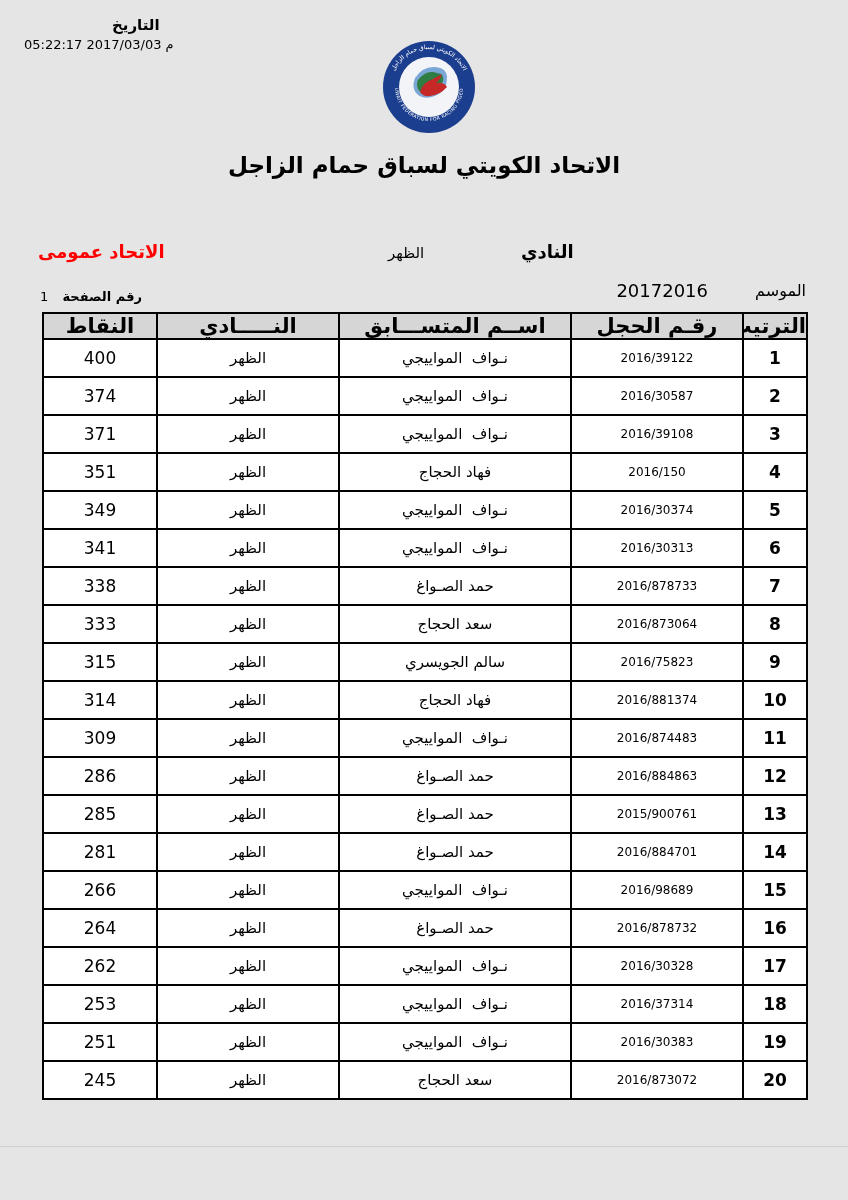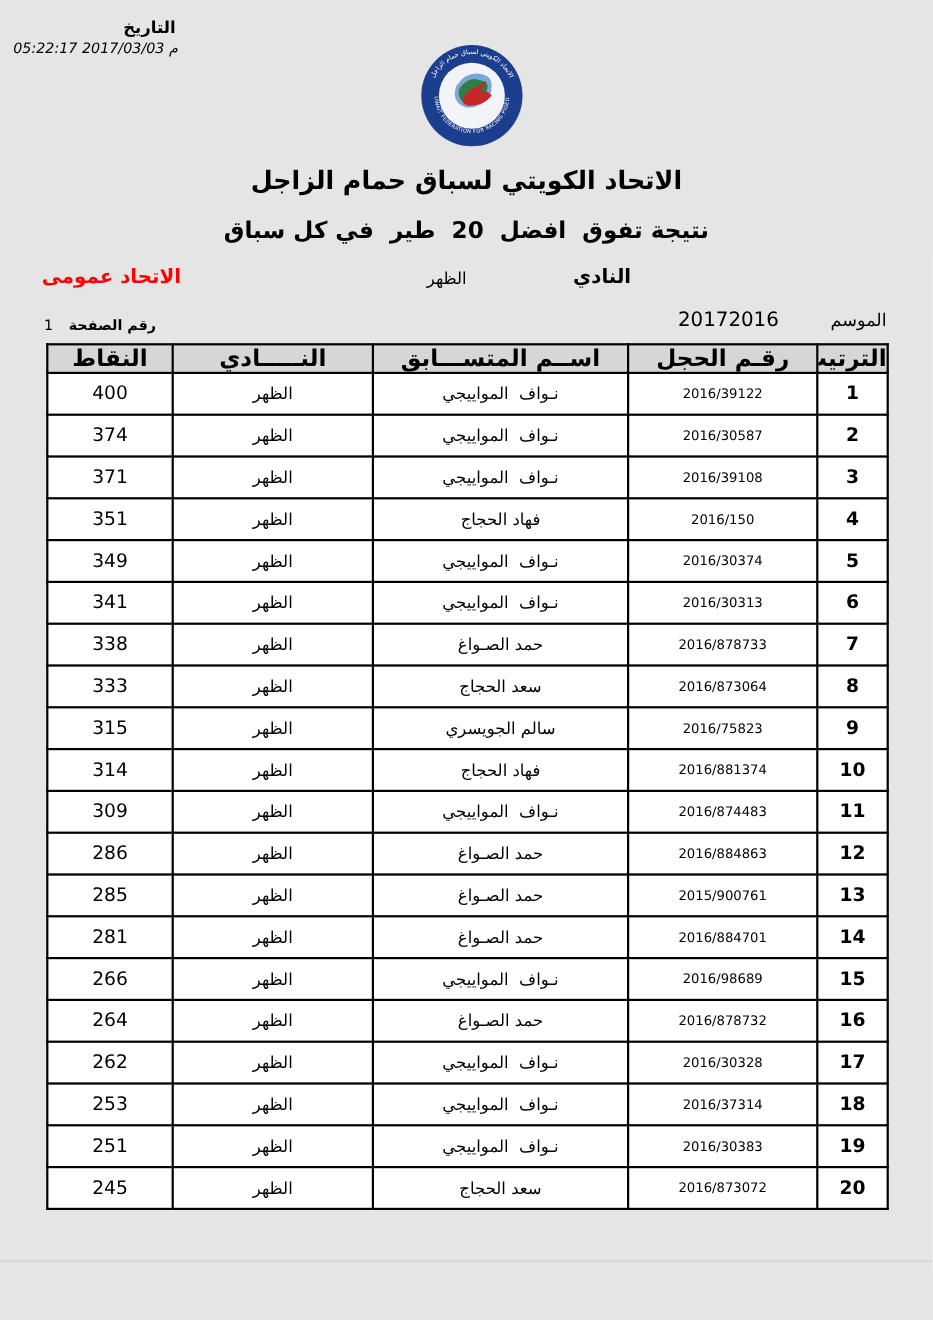--- a/index.html
+++ b/index.html
@@ -4,21 +4,21 @@
 <style>
   * { margin:0; padding:0; box-sizing:border-box; }
   html,body { background:#ffffff; }
   .page {
     position:relative; width:848px; height:1200px; background:#e5e5e5;
     font-family:"DejaVu Sans", sans-serif; color:#000; overflow:hidden;
   }
   .abs { position:absolute; }
 
   .date-label  { left:112px; top:16px;  font-size:15px; font-weight:bold; }
-  .date-value  { left:12px;   top:37px;  font-size:13px; direction:ltr;font-style:italic; }
+  .date-value  { left:24px;   top:37px;  font-size:13px; direction:ltr; }
 
   .logo-wrap   { left:382px; top:40px;  width:94px; height:94px; }
 
   .title    { left:0; top:152px; width:100%; text-align:center; font-size:23px; font-weight:bold; }
   .subtitle { left:0; top:197px; width:100%; text-align:center; font-size:21px; font-weight:bold; white-space:pre; }
 
   .club-label  { left:521px; top:241px; font-size:18px; font-weight:bold; }
   .club-value  { left:388px; top:244px; font-size:15px; }
   .fed-note    { left:38px;  top:241px; font-size:18px; font-weight:bold; color:#ff0000; }
 
@@ -68,21 +68,20 @@
       <text font-size="4.6" fill="#ffffff" letter-spacing="0.4">
         <textPath href="#arcBottom" startOffset="50%" text-anchor="middle">KUWAIT FEDERATION FOR RACING PIGEON</textPath>
       </text>
       <path d="M33,38 q8,-12 20,-11 q12,1 12,11 q0,12 -10,17 q-12,6 -20,-1 q-6,-6 -2,-16z" fill="#7aa7d6"></path>
       <path d="M36,40 q7,-9 15,-8 l8,2 q4,4 1,9 q-4,8 -12,10 q-9,2 -12,-4 q-2,-5 0,-9z" fill="#2f7d43"></path>
       <path d="M38,52 q3,-10 13,-13 l9,-5 q-2,6 -6,9 q8,-1 11,4 q-7,8 -17,9 q-7,1 -10,-4z" fill="#c62828"></path>
     </svg>
   </div>
 
   <div class="abs title">الاتحاد الكويتي لسباق حمام الزاجل</div>
-  <div class="abs subtitle">نتيجة تفوق  افضل  20  طير  في كل سباق</div>
 
   <span class="abs club-label">النادي</span>
   <span class="abs club-value">الظهر</span>
   <span class="abs fed-note">الاتحاد عمومى</span>
 
   <span class="abs season-label">الموسم</span>
   <span class="abs season-value">20172016</span>
 
   <div class="abs page-num">
     <span class="lbl">رقم الصفحة</span>

